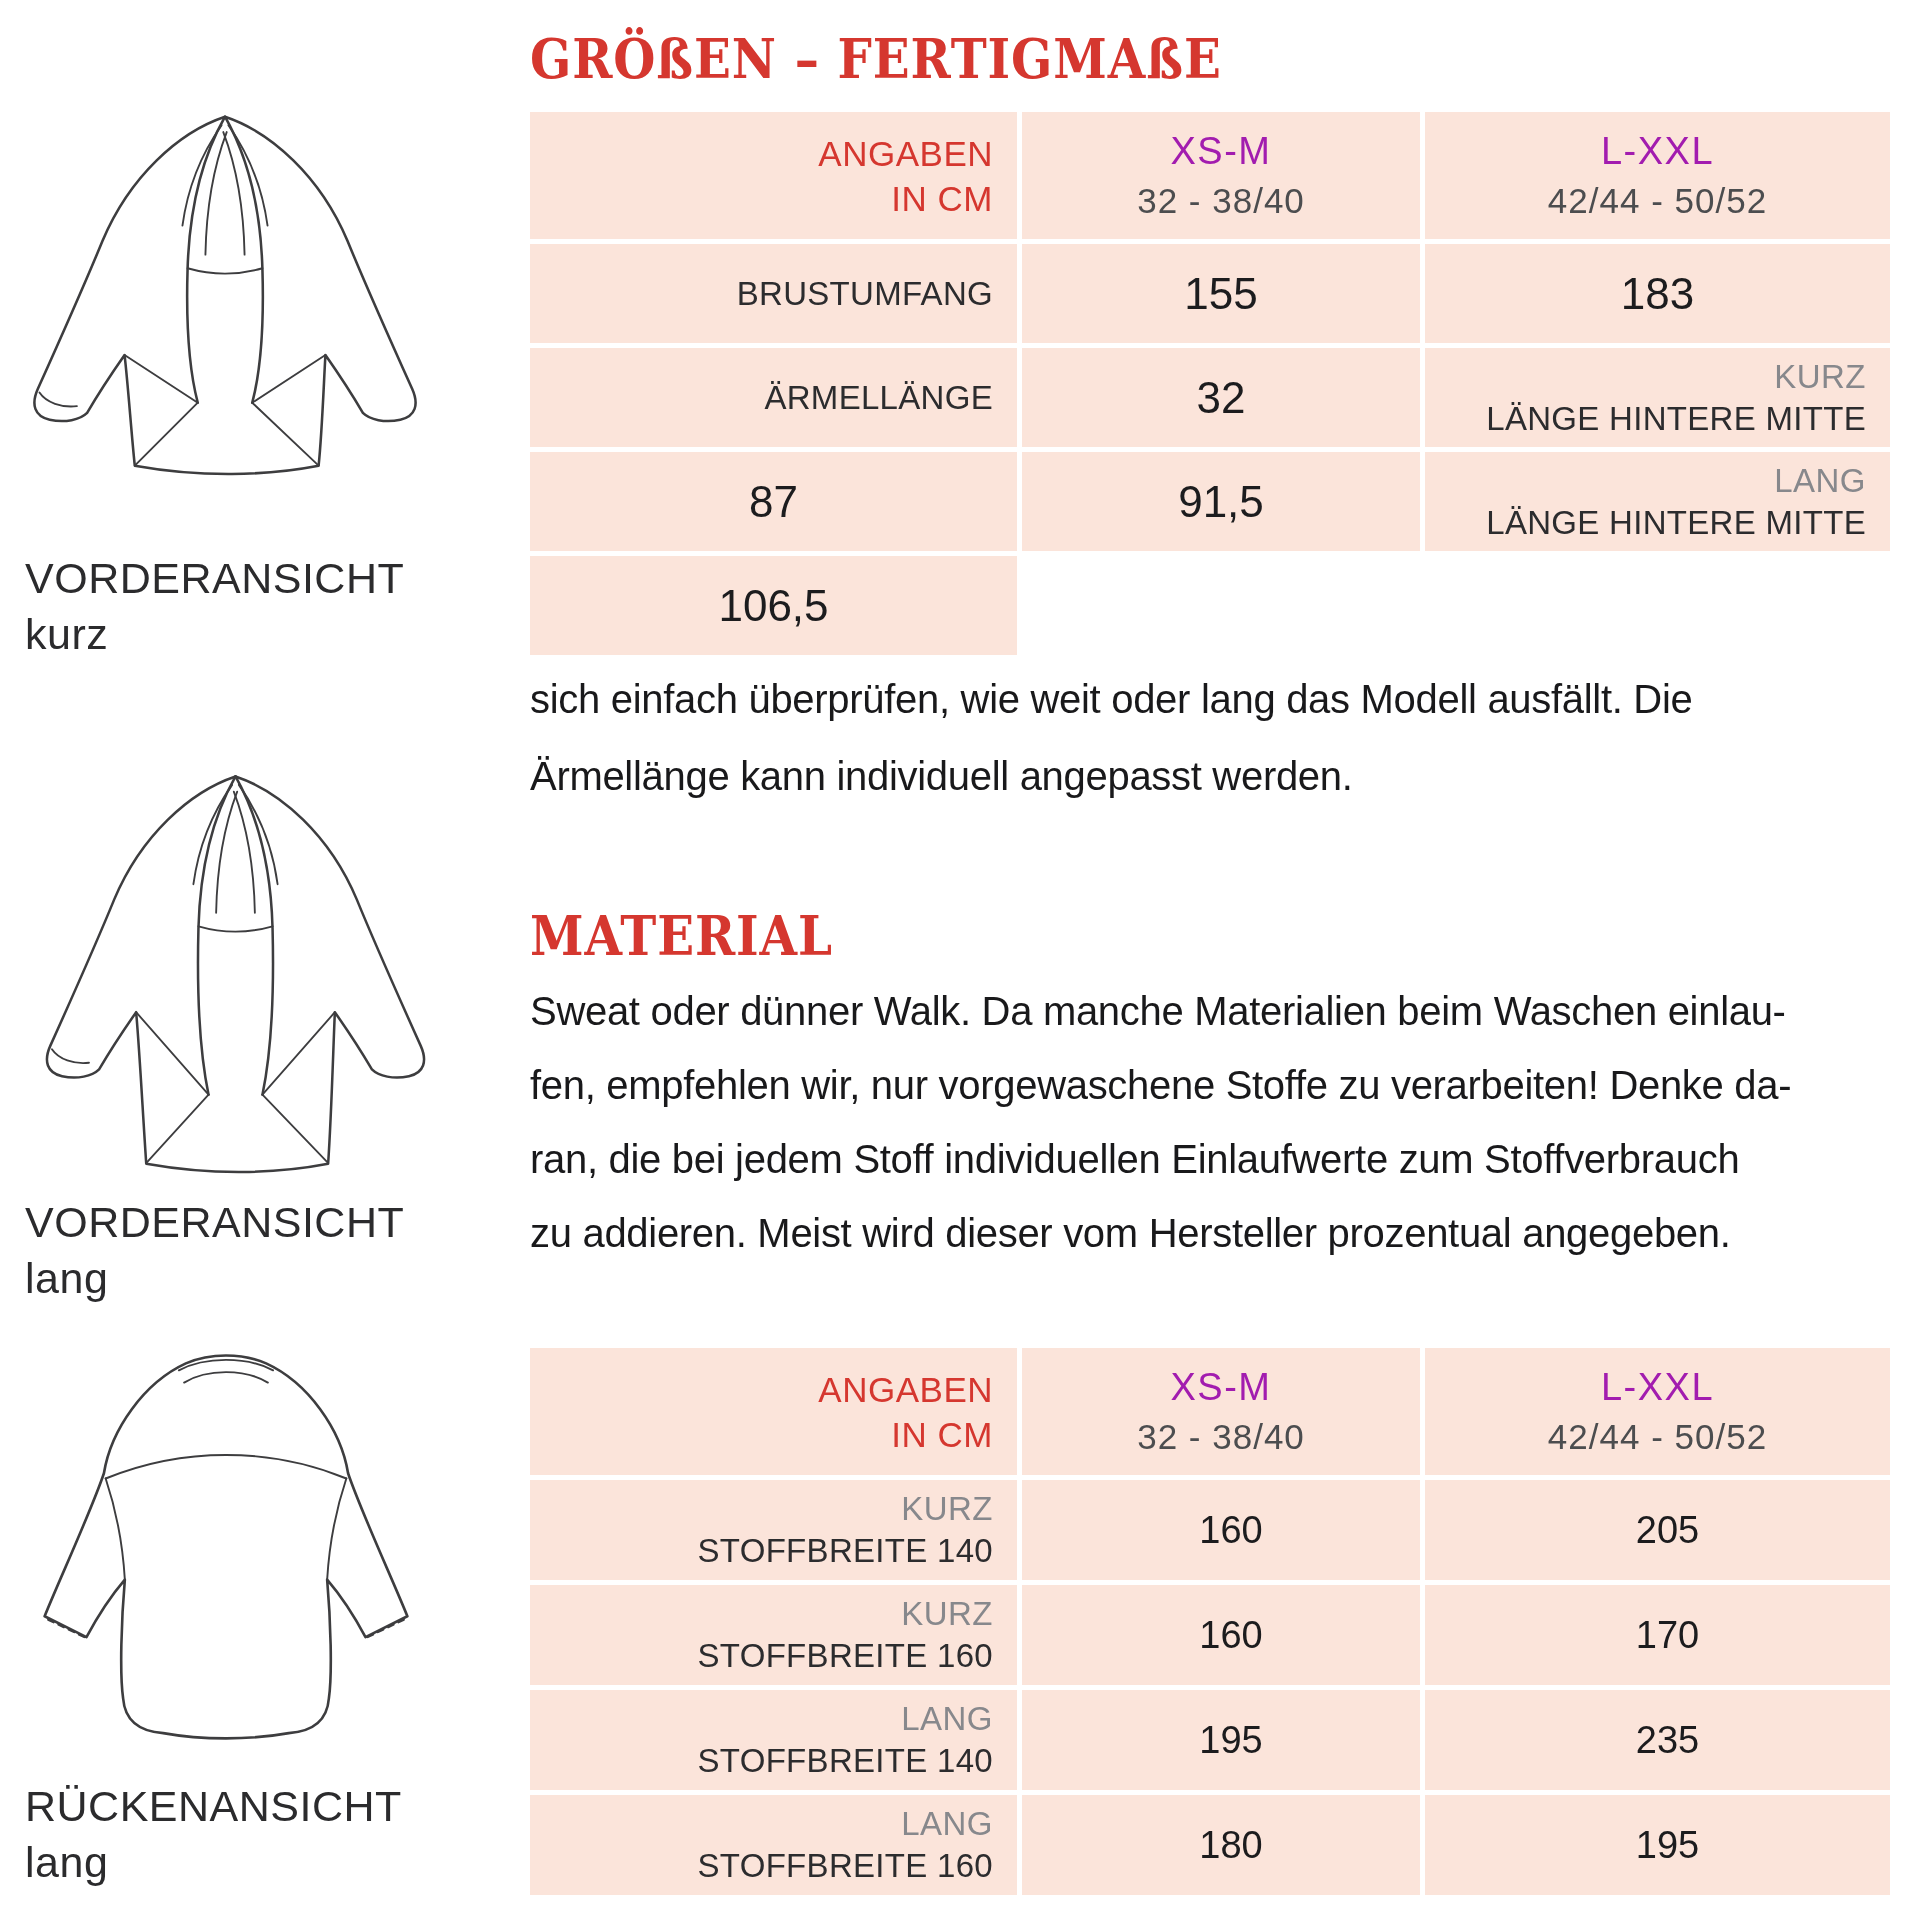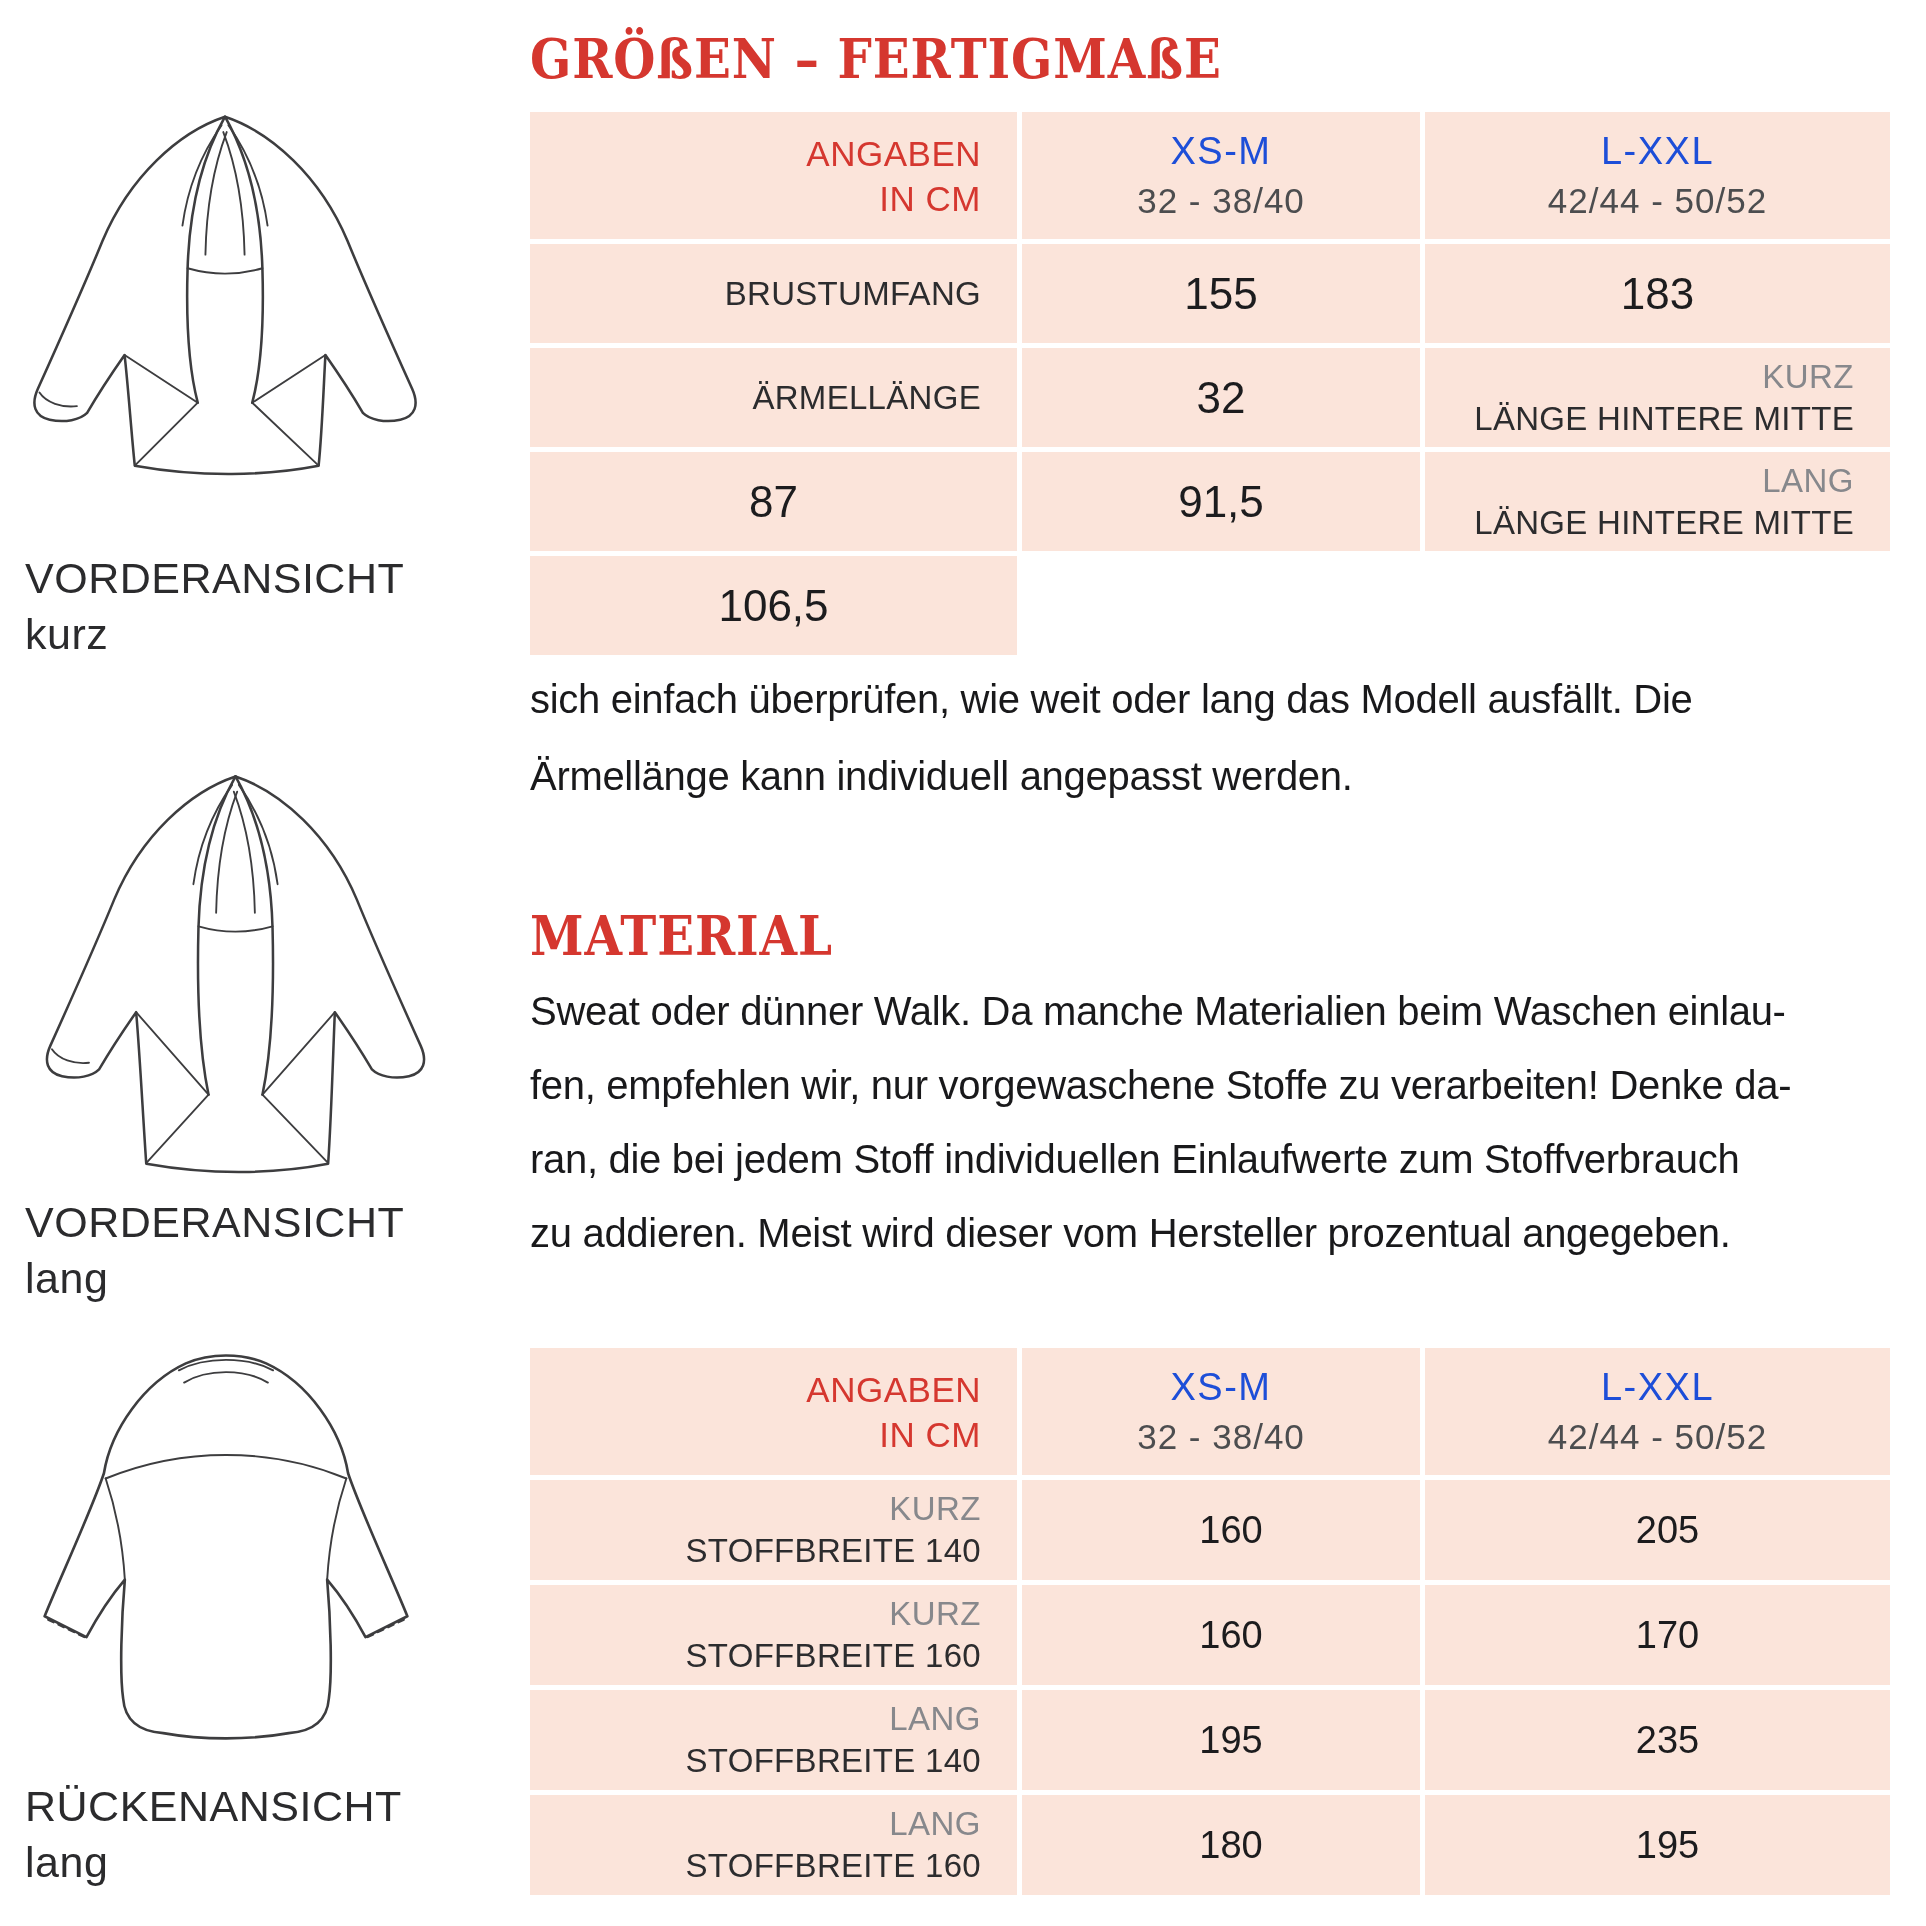--- a/index.html
+++ b/index.html
@@ -22,25 +22,25 @@
     font-family:"DejaVu Serif", serif;font-weight:700;color:var(--red);
     font-size:55px;letter-spacing:1px;white-space:nowrap;
     transform:scaleX(0.88);transform-origin:left center;
   }
 
   
   .ptable{display:grid;grid-template-columns:487px 398px 465px;gap:5px;}
   .t1{grid-template-rows:127px repeat(4,99px);}
   .t2{grid-template-rows:127px repeat(4,100px);}
   .cell{background:var(--pink);display:flex;flex-direction:column;justify-content:center;}
-  .label-cell{align-items:flex-end;text-align:right;padding-right:36px;}
+  .label-cell{align-items:flex-end;text-align:right;padding-right:24px;}
   .value-cell{align-items:center;font-size:44px;letter-spacing:0;color:var(--ink);}
   .value-cell.small-val{font-size:38px;padding-left:20px;}
   .header-label{color:var(--red);font-size:35px;line-height:45px;letter-spacing:0.5px;}
-  .size-name{font-size:38px;color:#1d4ed8;letter-spacing:1.5px;}
+  .size-name{font-size:38px;color:#a21caf;letter-spacing:1.5px;}
   .size-range{font-size:35px;color:var(--range);letter-spacing:1px;margin-top:8px;}
   .row-sub{font-size:33px;color:var(--sub);line-height:42px;letter-spacing:0.5px;}
   .row-label{font-size:33px;color:var(--label);line-height:42px;letter-spacing:0.3px;}
 
   
   .note div{font-size:40px;letter-spacing:-0.3px;color:#19191b;white-space:nowrap;}
   .note.lh78 div{line-height:77px;}
   .note.lh75 div{line-height:74px;}
 
   

